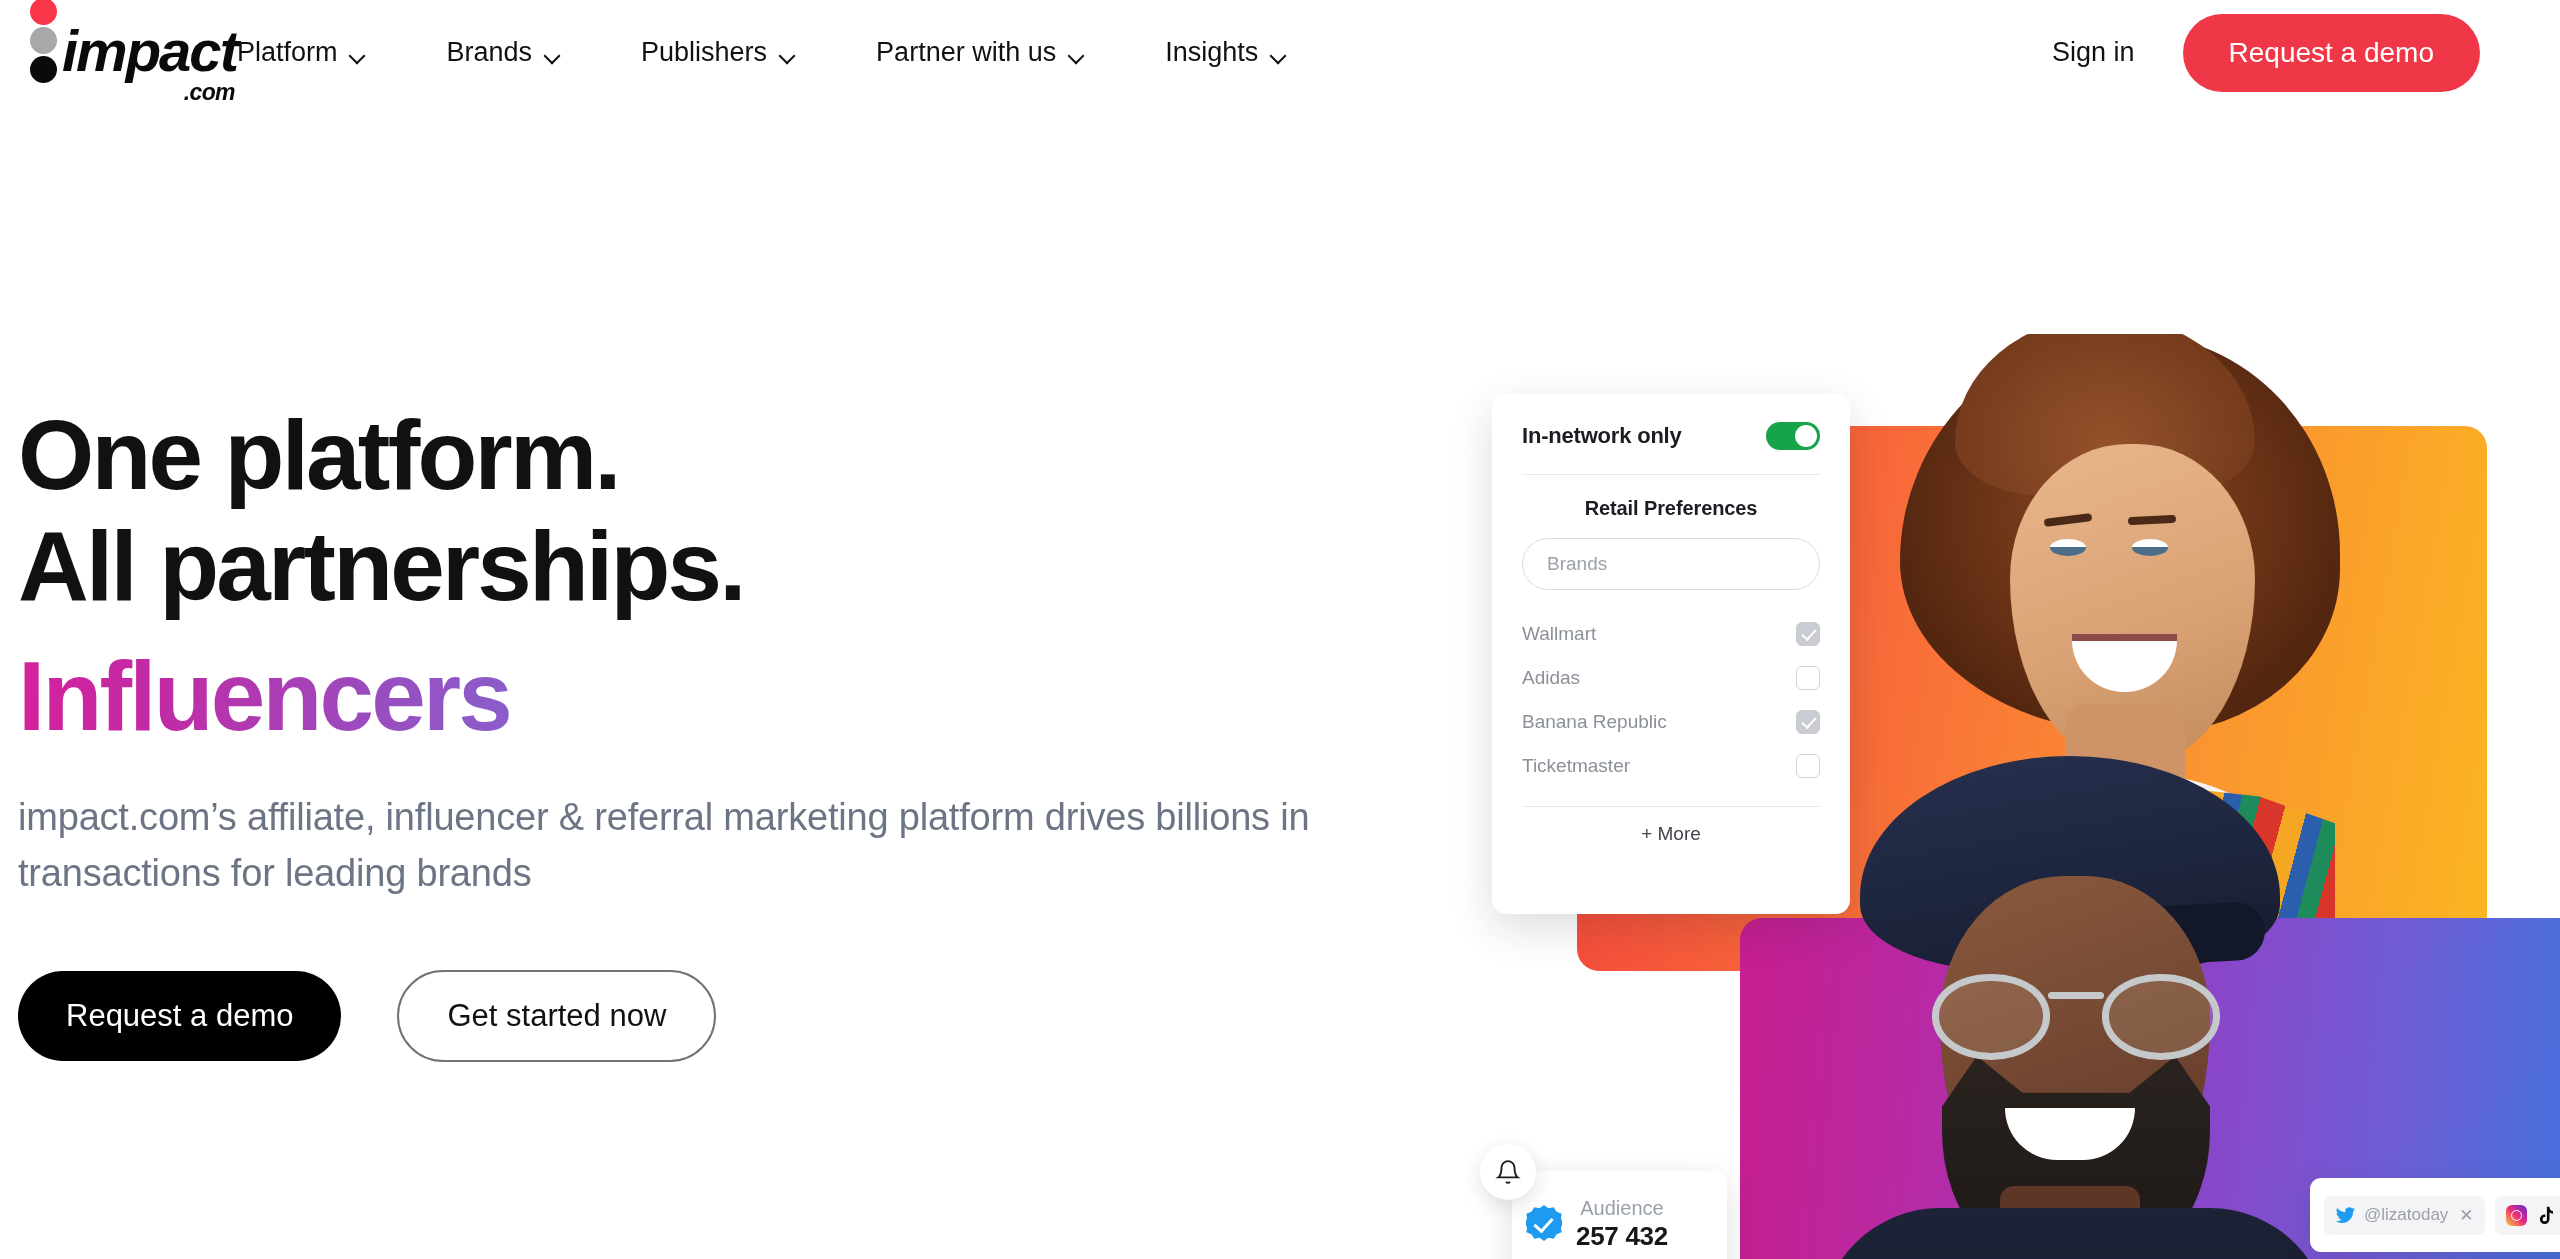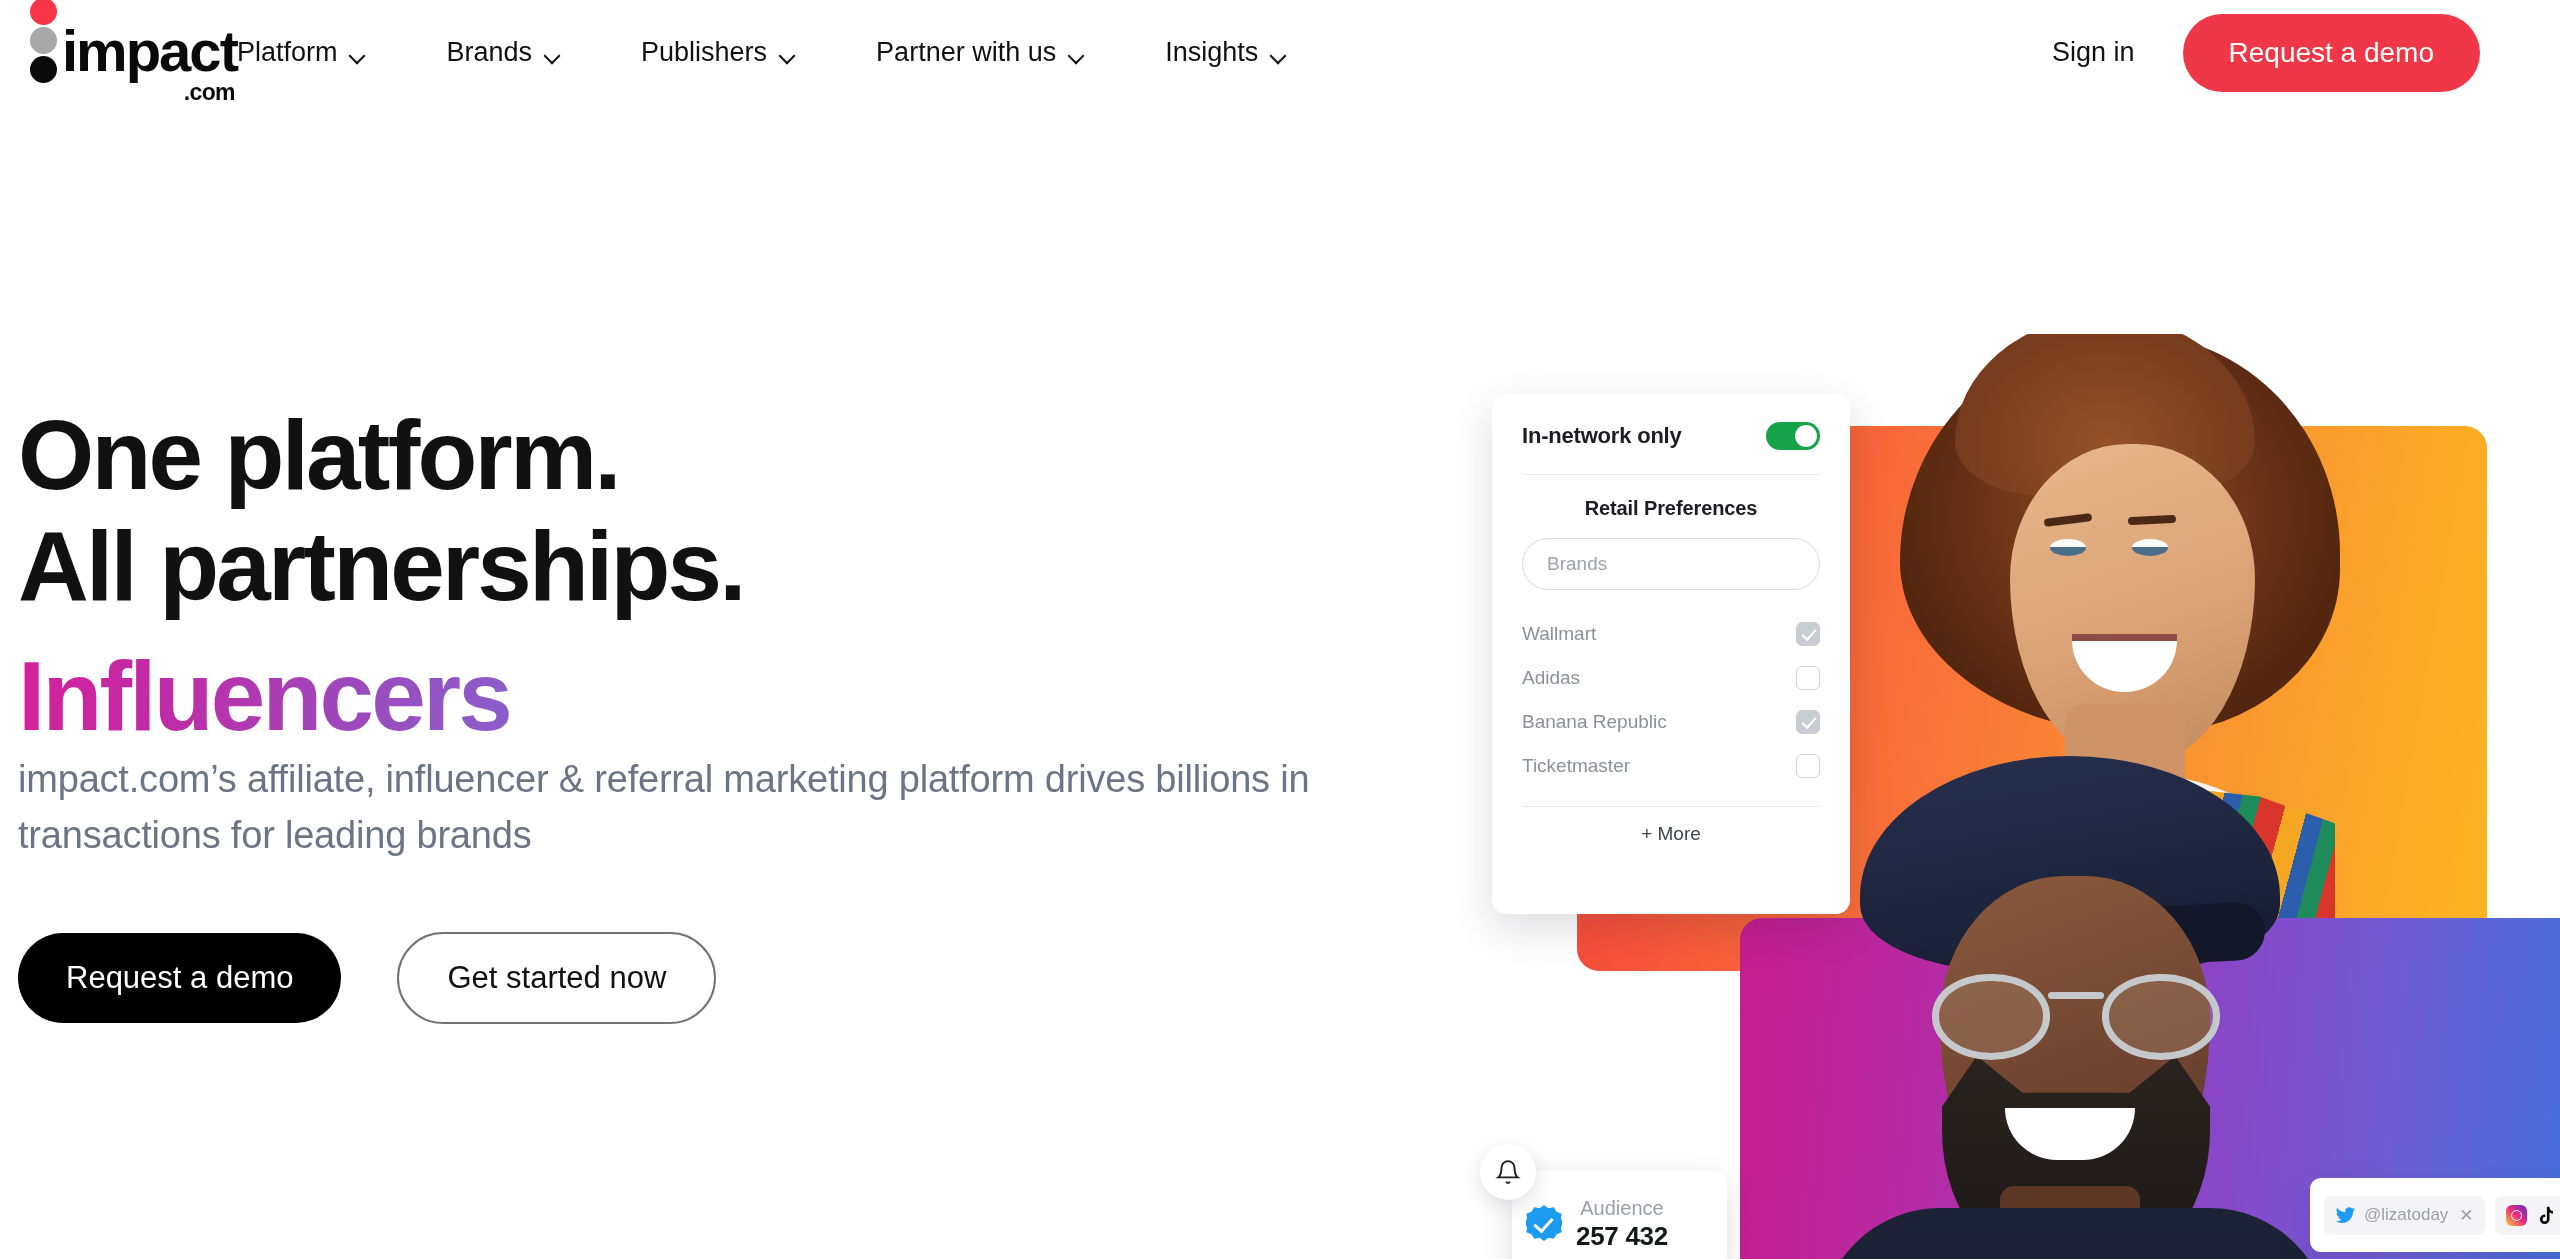--- a/index.html
+++ b/index.html
@@ -25,21 +25,21 @@
   }
   .logo-dots {
     display: flex; flex-direction: column;
     align-items: center; gap: 2px;
     margin-right: 5px; padding-bottom: 21px;
   }
   .dot { width: 27px; height: 27px; border-radius: 50%; display: block; }
   .dot.red   { background: #F93549; }
   .dot.gray  { background: #A8A8A8; }
   .dot.black { background: #0A0A0A; }
-  .logo-text-block { display: flex; flex-direction: column; align-items: flex-end; }
+  .logo-text-block { display: flex; flex-direction: column; align-items: flex-end; font-style: italic; }
   .logo-word {
     font-family: "Liberation Sans", sans-serif;
     font-size: 58px; font-weight: 700; letter-spacing: -2.0px;
     color: #0A0A0A; line-height: 0.95;
   }
   .logo-dotcom {
     font-family: "Liberation Sans", sans-serif;
     font-size: 23px; font-weight: 700; letter-spacing: -0.6px;
     color: #0A0A0A; line-height: 1; margin-top: 2px; margin-right: 2px;
   }
@@ -86,20 +86,21 @@
   }
   .h1-grad {
     font-size: 98px; font-weight: 700; line-height: 1.13;
     letter-spacing: -2.8px; margin-top: 20px;
     background: linear-gradient(95deg, #D5219B 0%, #C02BA6 30%, #9B4BBE 70%, #8A5ECB 100%);
     -webkit-background-clip: text; background-clip: text;
     -webkit-text-fill-color: transparent; color: transparent;
     display: inline-block;
   }
   .subtitle {
+    margin-top: 38px;
     font-size: 38px; line-height: 1.47; color: #6C7585; font-weight: 400;
     letter-spacing: -0.2px;
   }
   .cta-row { display: flex; align-items: center; gap: 56px; margin-top: 68px; }
   .btn-dark {
     background: #000000; color: #ffffff;
     font-size: 31px; font-weight: 500;
     padding: 27px 48px; border-radius: 999px; border: none;
     cursor: pointer; white-space: nowrap;
     font-family: "Liberation Sans", sans-serif;

